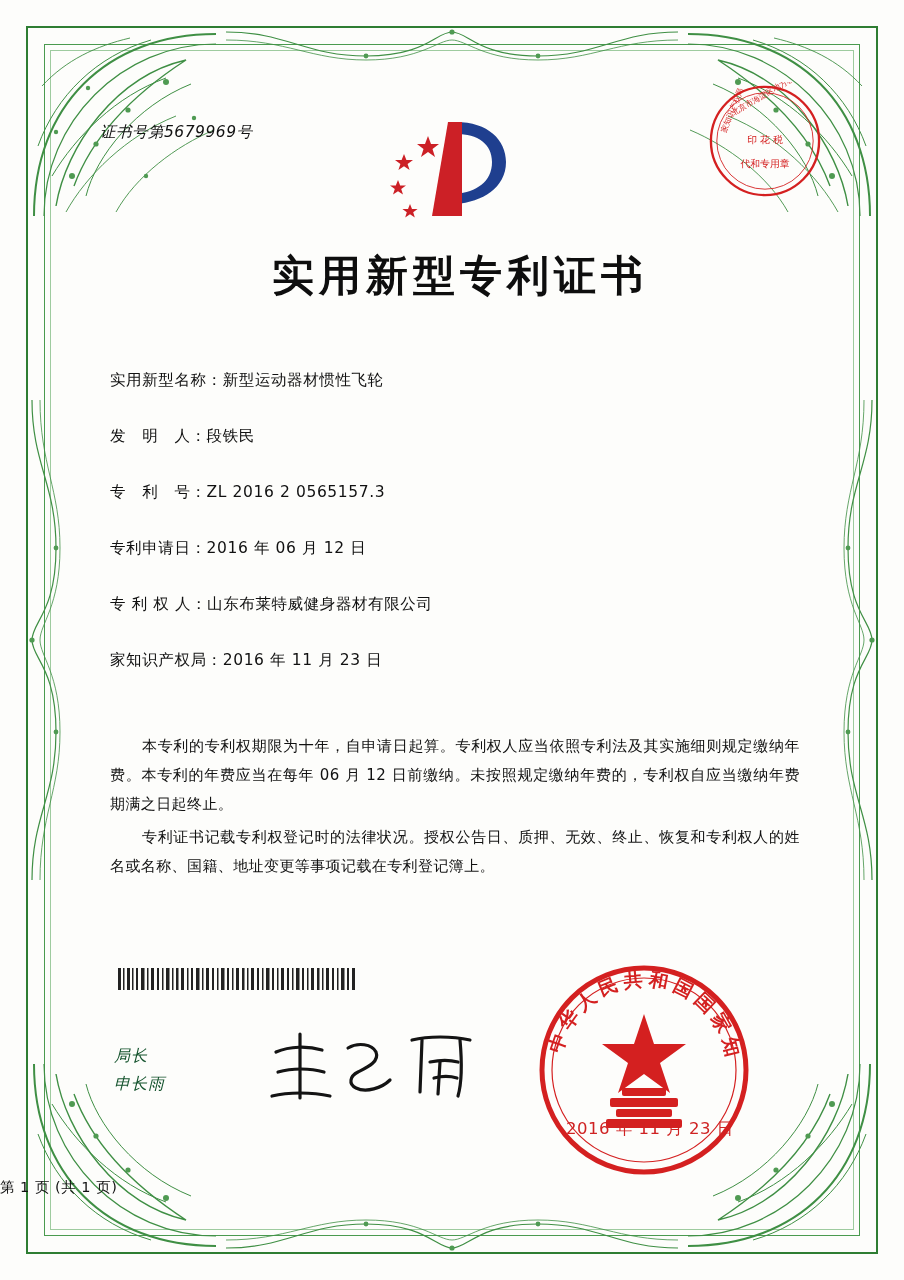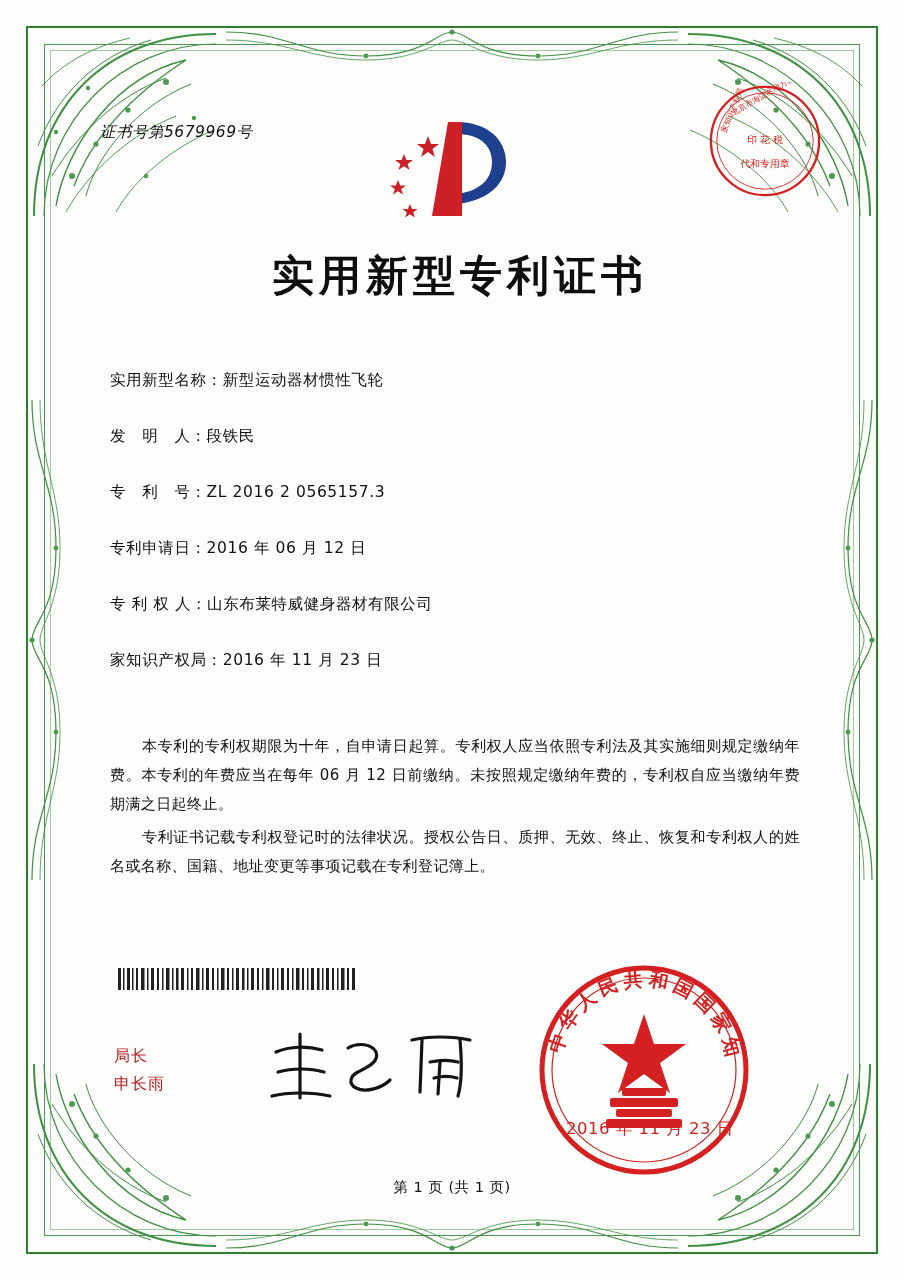--- a/index.html
+++ b/index.html
@@ -123,23 +123,24 @@
     left: 118px; top: 968px;
     width: 240px; height: 22px;
   }
 
   
   .sign-block {
     position: absolute;
     left: 114px; top: 1042px;
     font-size: 16px;
     line-height: 28px;
-    color: #b91c1c;
+    color: #14532d;
     font-family: "DejaVu Sans", sans-serif;
     letter-spacing: 1px;
+    font-style: italic;
   }
   .signature-script {
     position: absolute;
     left: 262px; top: 1022px;
     width: 230px; height: 90px;
   }
 
   
   .seal-main {
     position: absolute;
@@ -152,21 +153,20 @@
     font-size: 16.5px;
     color: #cf2222;
     font-family: "DejaVu Sans", sans-serif;
     letter-spacing: 0.5px;
   }
 
   
   .footer {
     position: absolute;
     left: 0; right: 0; top: 1178px;
-    text-align: center;
     font-size: 14.5px;
     color: #111;
     font-family: "DejaVu Sans", sans-serif;
     letter-spacing: 0.5px;
   }
 </style>
 </head>
 <body>
 
 <div class="page">

